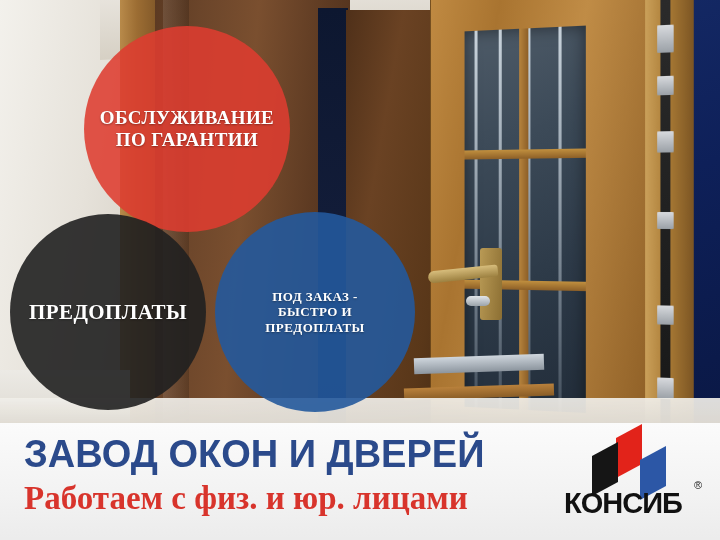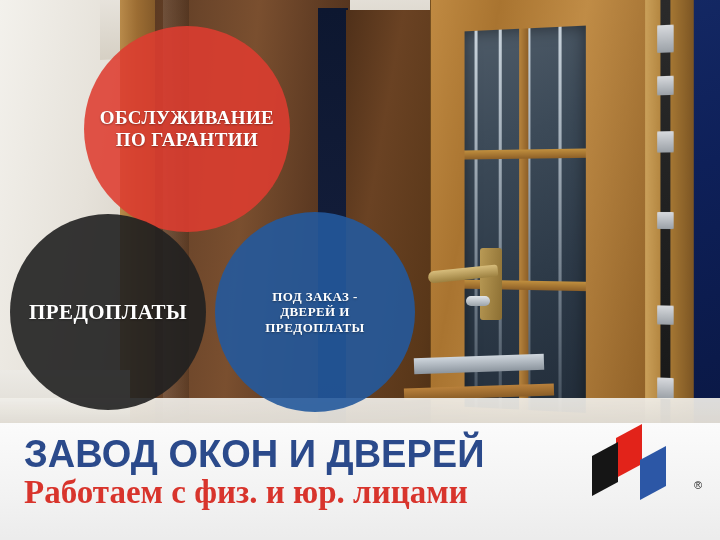--- a/index.html
+++ b/index.html
@@ -277,21 +277,21 @@
     white-space: nowrap;
     line-height: 1;
   }
   .subline {
     font-family: "Liberation Serif", "DejaVu Serif", serif;
     font-weight: bold;
     font-size: 33px;
     color: #d8342c;
     white-space: nowrap;
     line-height: 1;
-    margin-top: 3px;
+    margin-top: 9px;
   }
 
   
   .logo {
     position: absolute;
     right: 16px; top: 8px;
     width: 140px; height: 104px;
   }
   .logo-marks {
     position: absolute;
@@ -399,39 +399,40 @@
 
     <div class="bubble bubble-black">
       <div>
         <span>ПРЕДОПЛАТЫ</span>
       </div>
     </div>
 
     <div class="bubble bubble-blue">
       <div>
         <span>ПОД ЗАКАЗ -</span>
-        <span>ДВЕРЕЙ И</span>
+        <span>БЫСТРО И</span>
         <span>ПРЕДОПЛАТЫ</span>
       </div>
     </div>
 
   </div>
 
   <div class="banner">
 
     <div class="banner-texts">
       <div class="headline">ЗАВОД ОКОН И ДВЕРЕЙ</div>
       <div class="subline">Работаем с физ. и юр. лицами</div>
     </div>
 
     <div class="logo">
       <div class="logo-marks">
         <div class="para para-red"></div>
         <div class="para para-black"></div>
         <div class="para para-blue"></div>
       </div>
+      <div class="logo-word">КОНСИБ</div>
       <div class="logo-reg">®</div>
     </div>
 
   </div>
 
 
 </div>
 
 </body></html>

